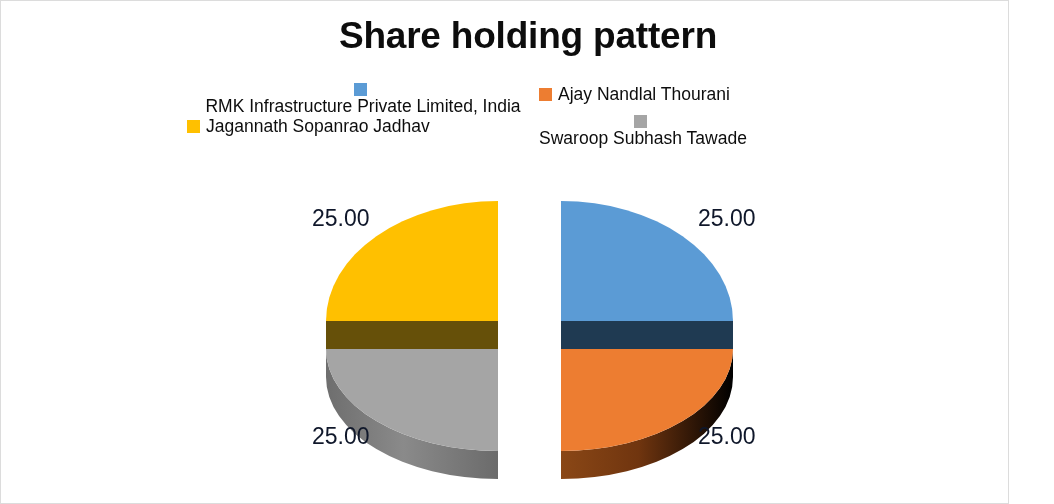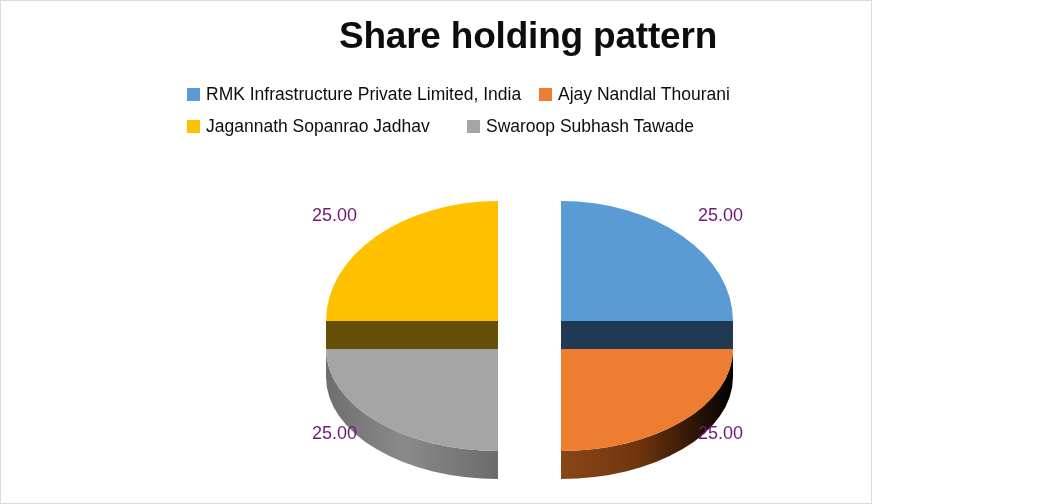--- a/index.html
+++ b/index.html
@@ -5,21 +5,21 @@
   html, body {
     margin: 0;
     padding: 0;
     background: #ffffff;
   }
   body {
     font-family: "Liberation Sans", sans-serif;
   }
   .chart-frame {
     position: relative;
-    width: 872px;
+    width: 1009px;
     height: 504px;
     box-sizing: border-box;
     border: 1px solid #dcdcdc;
     background: #ffffff;
     overflow: hidden;
     padding-left: 35px;
   }
   .chart-title {
     position: absolute;
     top: 14px;
@@ -41,21 +41,21 @@
   .legend-row {
     display: flex;
     align-items: flex-start;
     height: 32px;
   }
   .legend-item {
     display: flex;
     align-items: center;
     height: 22px;
   }
-  .legend-item.col-a { width: 352px; }
+  .legend-item.col-a { width: 352px; flex-direction: column; }
   .legend-item.col-b { width: 280px; }
   .legend-swatch {
     width: 13px;
     height: 13px;
     flex: 0 0 13px;
     margin-right: 6px;
   }
   .legend-label {
     font-size: 17.5px;
     color: #0d0d0d;
@@ -66,22 +66,22 @@
     position: absolute;
     left: 0;
     top: 0;
     width: 1054px;
     height: 504px;
     pointer-events: none;
   }
   .pie-area svg { display: block; }
   .data-label {
     position: absolute;
-    font-size: 18px;
-    color: #701a75;
+    font-size: 23px;
+    color: #0f172a;
     white-space: nowrap;
     text-align: right;
   }
   .dl-tl { left: 311px; top: 204px; }
   .dl-bl { left: 311px; top: 422px; }
   .dl-tr { left: 697px; top: 204px; }
   .dl-br { left: 697px; top: 422px; }
 </style>
 </head>
 <body>

